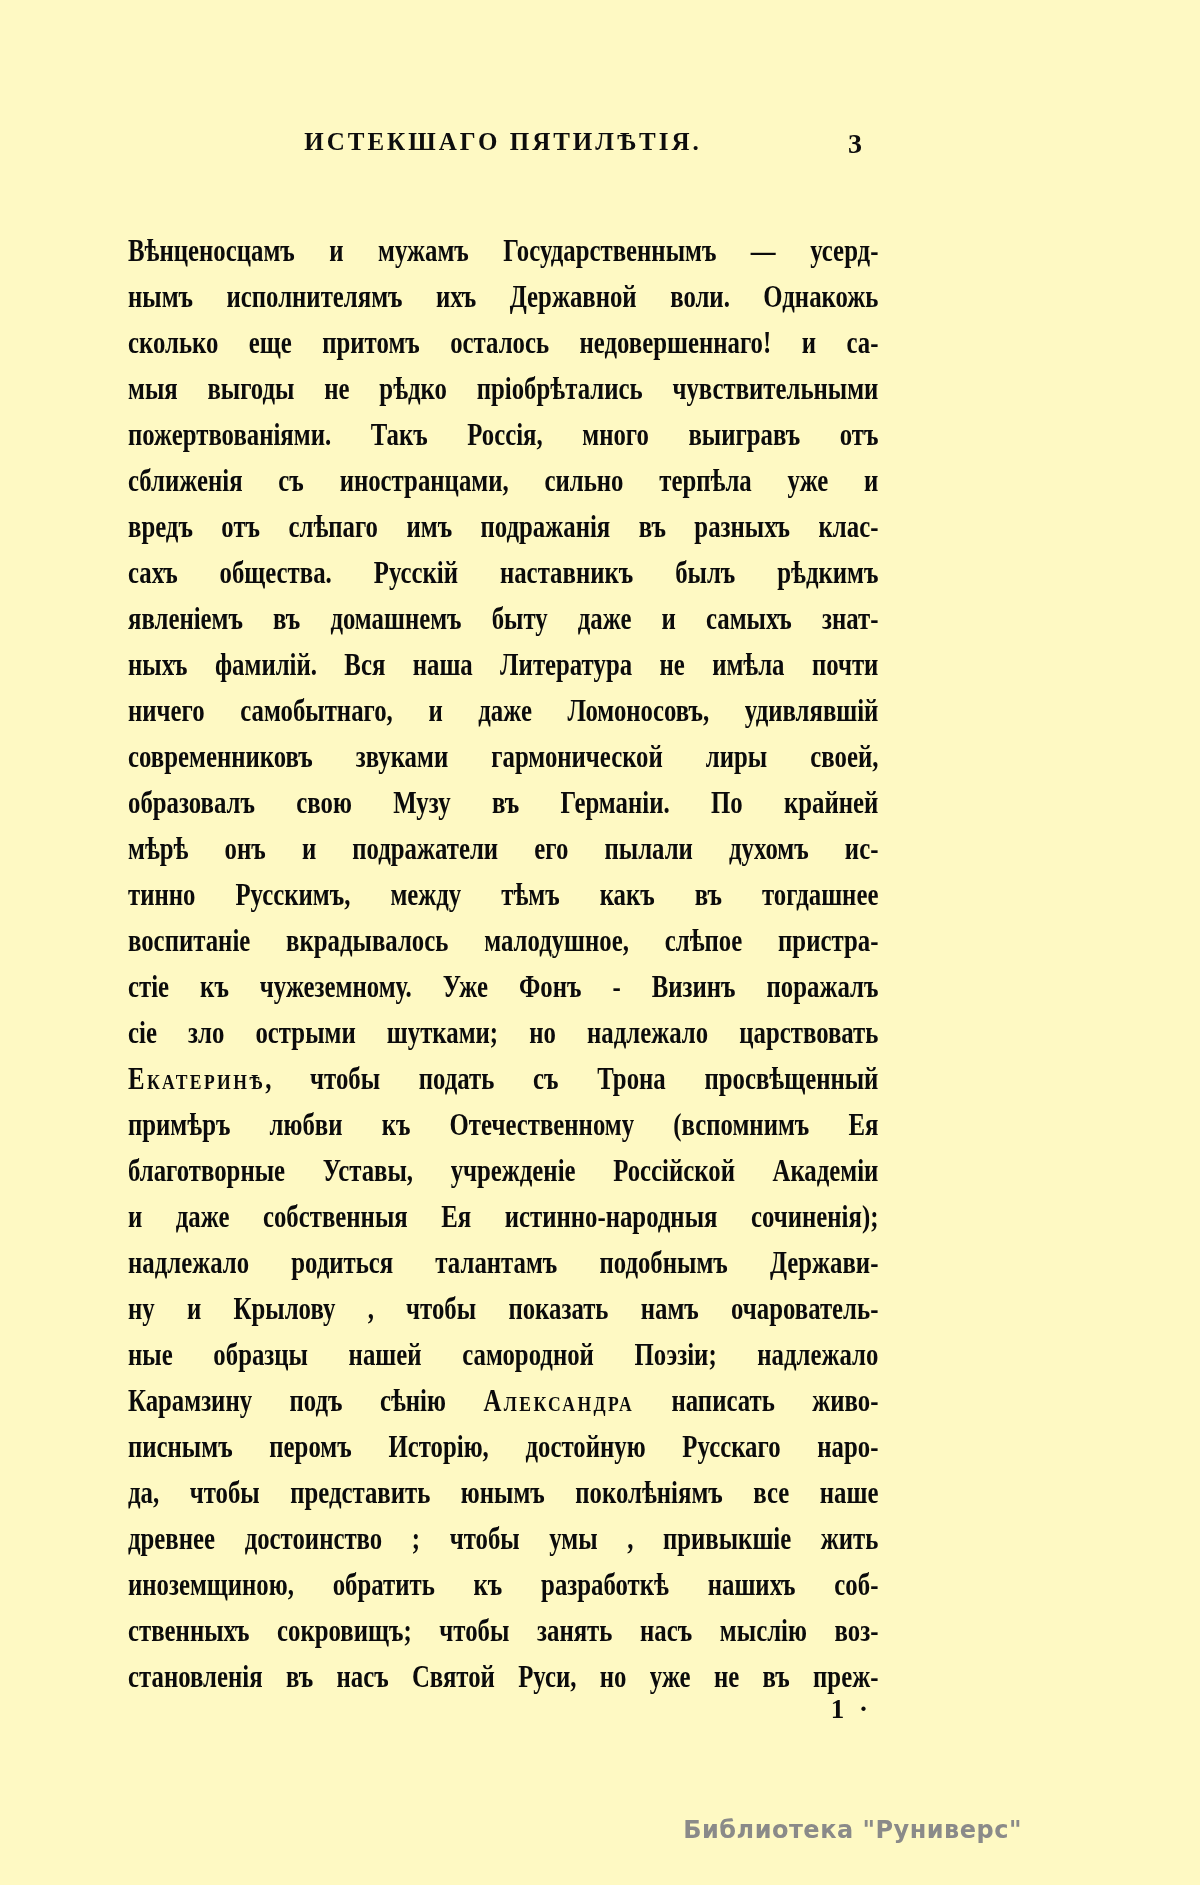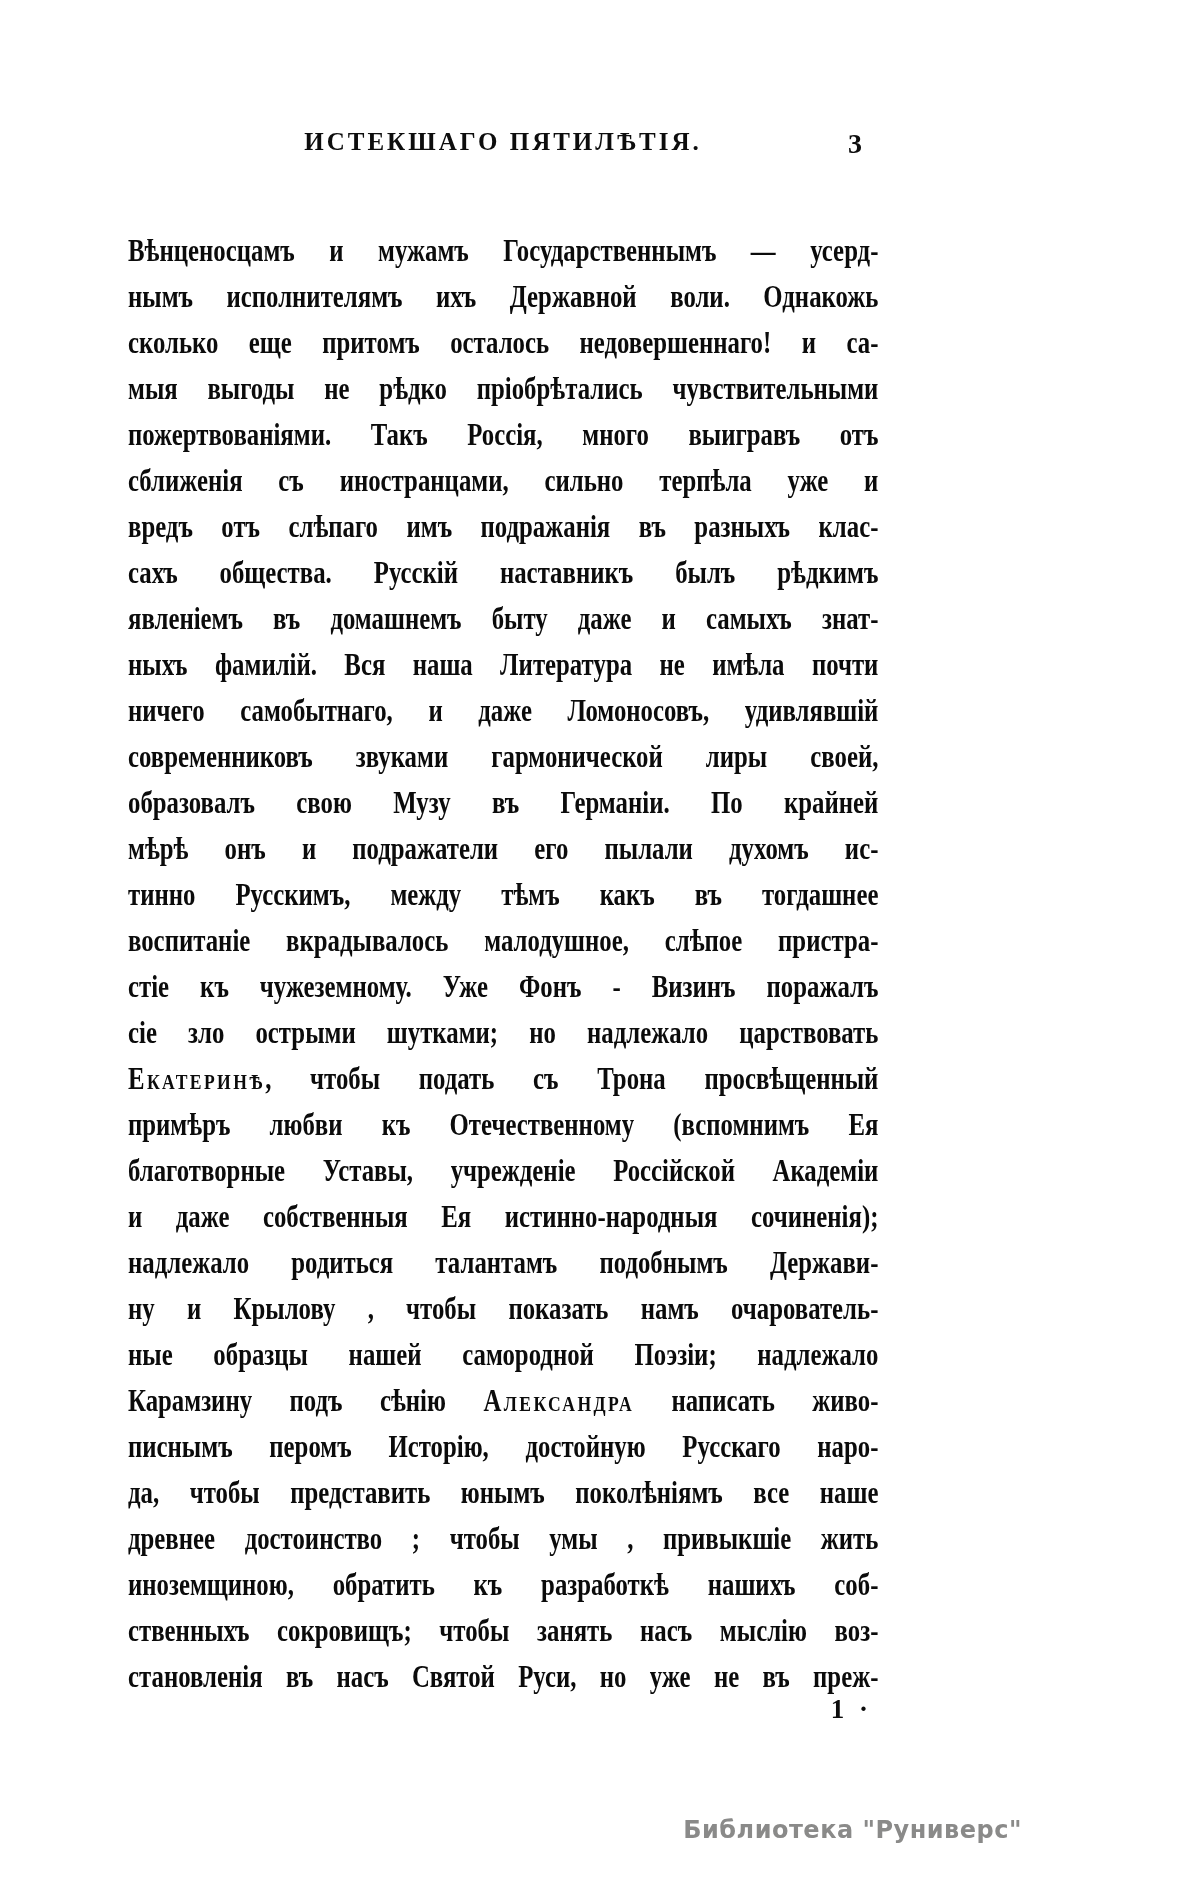--- a/index.html
+++ b/index.html
@@ -6,21 +6,21 @@
     margin: 0;
     padding: 0;
     background: #e8e8e6;
     font-family: "Liberation Serif", "DejaVu Serif", serif;
   }
   .page {
     position: relative;
     width: 1200px;
     height: 1885px;
     margin: 0 auto;
-    background: #ffffff;
+    background: #fef9c3;
     color: #111111;
     overflow: hidden;
   }
   
   .header {
     position: absolute;
     top: 128px;
     left: 128px;
     width: 750px;
     height: 40px;

